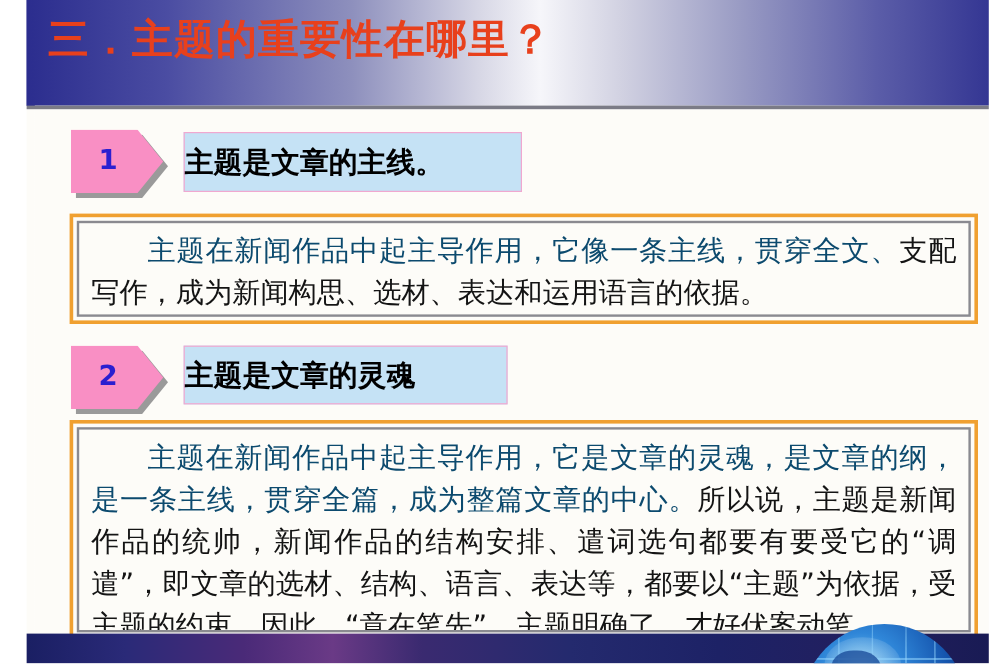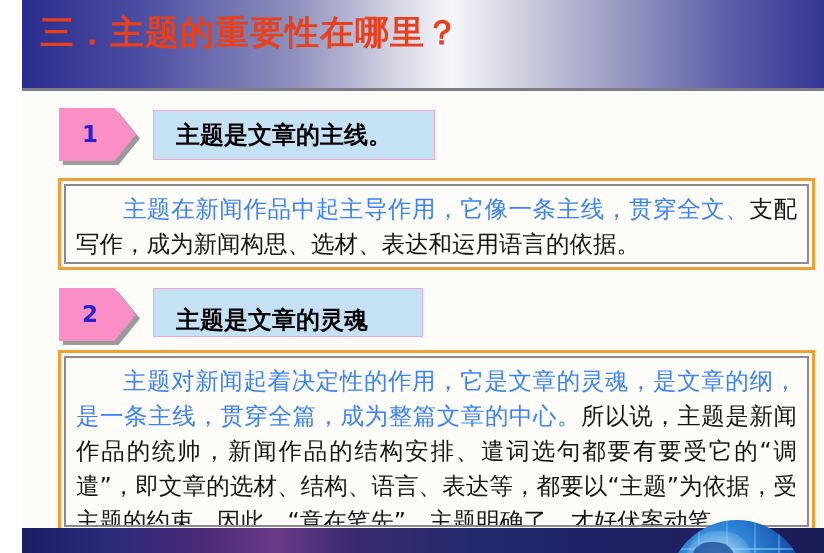--- a/index.html
+++ b/index.html
@@ -106,21 +106,20 @@
   
   .blue-box {
     position: absolute;
     background: #c5e2f5;
     border: 1px solid #f0a8d0;
     box-sizing: border-box;
     display: flex;
     align-items: center;
   }
   .blue-box .bb-text {
-    padding-left: 22px;
     font-size: 24px;
     font-weight: bold;
     color: #000000;
     white-space: nowrap;
     font-family: "DejaVu Sans", "Liberation Sans", sans-serif;
   }
 
   
   .para-block {
     position: absolute;
@@ -141,21 +140,21 @@
   }
   .para-text {
     font-size: 23.5px;
     line-height: 35px;
     color: #111111;
     text-align: justify;
     text-indent: 2em;
     font-family: "DejaVu Sans", "Liberation Sans", sans-serif;
     font-weight: 500;
   }
-  .red { color: #3b82f6; }
+  .red { color: #0c4a6e; }
   .blk { color: #141414; }
 
   
   .bottom-band {
     position: absolute;
     left: 0; top: 528px;
     width: 824px; height: 25px;
     background: linear-gradient(to right,
         #1a1f63 0%,
         #2a2a78 10%,
@@ -235,27 +234,27 @@
       <div class="para-text"><span class="red">主题在新闻作品中起主导作用，它像一条主线，贯穿全文、</span><span class="blk">支配写作，成为新闻构思、选材、表达和运用语言的依据。</span></div>
     </div>
   </div>
 
   <div class="badge-wrap" style="left:37px; top:288px;">
     <div class="badge-shadow"></div>
     <div class="badge"></div>
     <div class="badge-num">2</div>
   </div>
 
-  <div class="blue-box" style="left:131px; top:288px; width:270px; height:49px;align-items:flex-end;">
+  <div class="blue-box" style="left:131px; top:288px; width:270px; height:49px;">
     <span class="bb-text">主题是文章的灵魂</span>
   </div>
 
   <div class="para-block" style="left:36px; top:350px; width:757px; height:183px;">
     <div class="para-inner">
-      <div class="para-text"><span class="red">主题对新闻起着决定性的作用，它是文章的灵魂，是文章的纲，是一条主线，贯穿全篇，成为整篇文章的中心。</span><span class="blk">所以说，主题是新闻作品的统帅，新闻作品的结构安排、遣词选句都要有要受它的“调遣”，即文章的选材、结构、语言、表达等，都要以“主题”为依据，受主题的约束。因此，“意在笔先”，主题明确了，才好伏案动笔。</span></div>
+      <div class="para-text"><span class="red">主题在新闻作品中起主导作用，它是文章的灵魂，是文章的纲，是一条主线，贯穿全篇，成为整篇文章的中心。</span><span class="blk">所以说，主题是新闻作品的统帅，新闻作品的结构安排、遣词选句都要有要受它的“调遣”，即文章的选材、结构、语言、表达等，都要以“主题”为依据，受主题的约束。因此，“意在笔先”，主题明确了，才好伏案动笔。</span></div>
     </div>
   </div>
 
   <div class="bottom-band"></div>
   <div class="globe">
     <div class="globe-gloss"></div>
     <div class="lat" style="top:20%;"></div>
 
     <div class="lon" style="left:22%;"></div>
     <div class="lon" style="left:42%;"></div>

